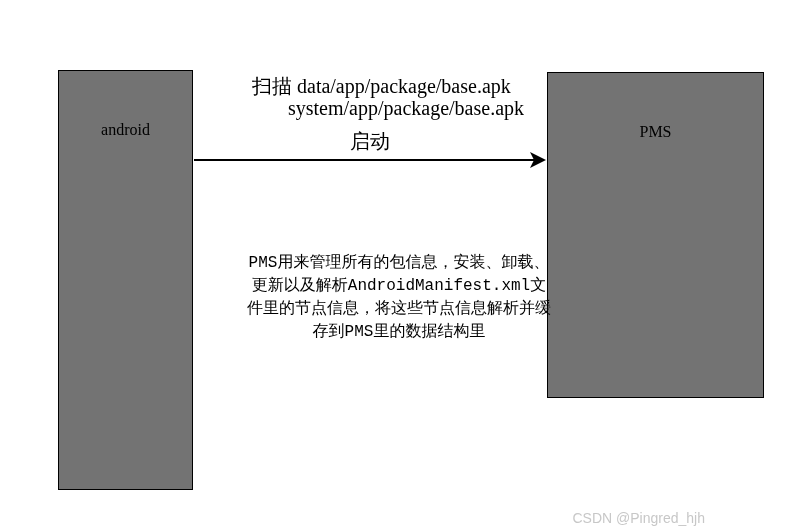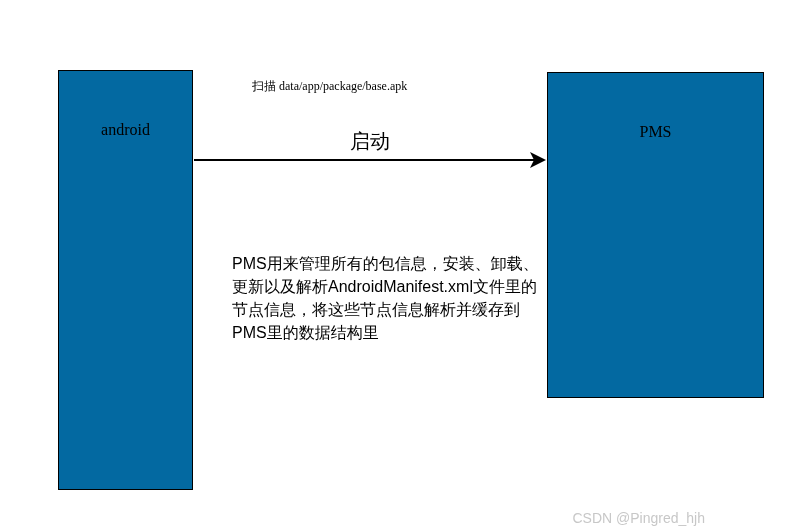--- a/index.html
+++ b/index.html
@@ -10,21 +10,21 @@
     body {
       width: 809px;
       height: 530px;
       background: #ffffff;
       position: relative;
       font-family: "Microsoft YaHei", "SimSun", serif;
     }
     .box {
       position: absolute;
       border: 1.5px solid #000;
-      background: #0369a1;
+      background: #737373;
       text-align: center;
     }
     .box-left {
       left: 58px;
       top: 70px;
       width: 135px;
       height: 420px;
     }
     .box-right {
       left: 547px;
@@ -35,21 +35,21 @@
     .box-label {
       display: block;
       padding-top: 50px;
       font-size: 16px;
       font-family: "Times New Roman", serif;
     }
     .scan-text {
       position: absolute;
       left: 252px;
       top: 75px;
-      font-size: 12px;
+      font-size: 20px;
       line-height: 22px;
       font-family: "SimSun", serif;
     }
     .scan-text div {
       white-space: nowrap;
     }
     .scan-line2 {
       padding-left: 36px;
     }
     .arrow-container {
@@ -74,26 +74,27 @@
     }
     .arrow-label {
       position: absolute;
       left: 350px;
       top: 128px;
       font-size: 20px;
       font-family: "SimSun", serif;
     }
     .description {
       position: absolute;
-      left: 232px;
+      left: 244px;
       top: 252px;
       width: 310px;
       font-size: 16px;
       line-height: 23px;
-      font-family: Liberation Sans, sans-serif;
+      font-family: Liberation Mono, monospace;
+      text-align: center;
     }
     .watermark {
       position: absolute;
       right: 104px;
       bottom: 4px;
       font-size: 14px;
       color: rgba(180, 180, 180, 0.75);
       font-family: Arial, sans-serif;
     }
   </style>
@@ -103,20 +104,21 @@
 <div class="box box-left">
   <span class="box-label">android</span>
 </div>
 
 <div class="box box-right">
   <span class="box-label">PMS</span>
 </div>
 
 <div class="scan-text">
   <div>扫描 data/app/package/base.apk</div>
+  <div class="scan-line2">system/app/package/base.apk</div>
 </div>
 
 <div class="arrow-label">启动</div>
 
 <div class="arrow-container">
   <div class="arrow-line"></div>
   <svg class="arrow-head" width="16" height="16" viewBox="0 0 16 16">
     <polygon points="0,0 16,8 0,16 4,8" fill="#000"></polygon>
   </svg>
 </div>

